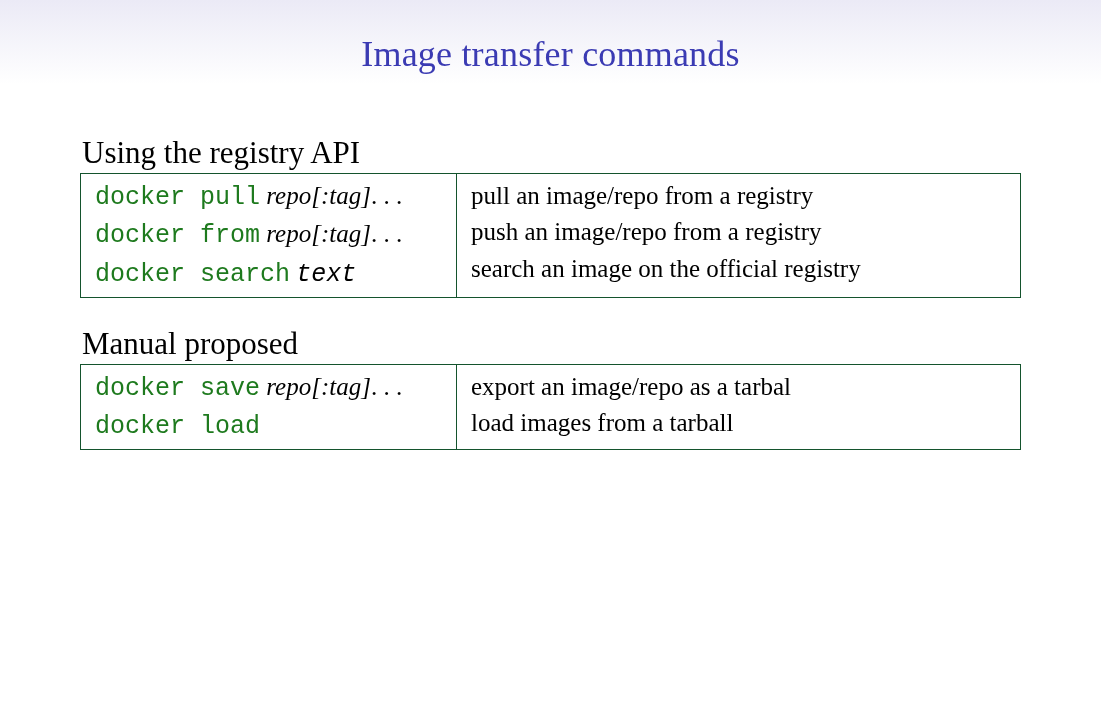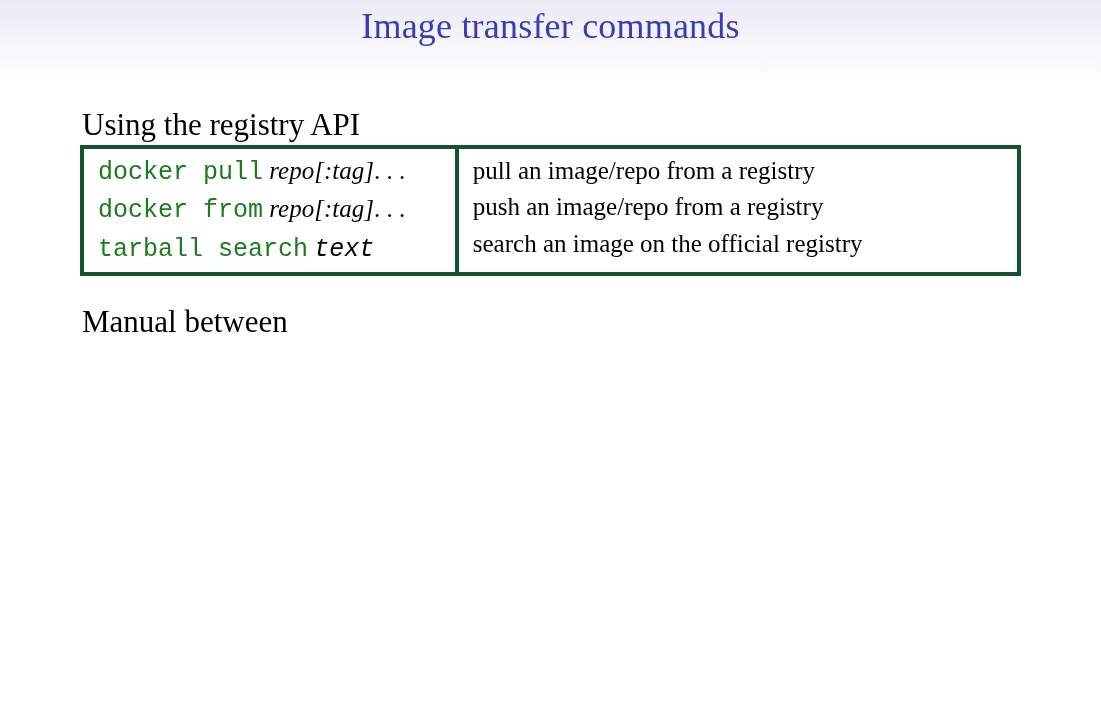--- a/index.html
+++ b/index.html
@@ -8,42 +8,42 @@
     width: 1101px;
     height: 704px;
     font-family: Georgia, 'Times New Roman', serif;
     background: linear-gradient(to bottom, #ebeaf6 0%, #ffffff 12%, #ffffff 100%);
     color: #000;
   }
   .slide {
     width: 1101px;
     height: 704px;
     box-sizing: border-box;
-    padding: 5px 80px 40px 80px;
+    padding: 33px 80px 40px 80px;
   }
   .title {
     text-align: center;
     color: #3b3bb3;
     font-size: 36px;
     font-weight: normal;
     margin: 0 0 60px 0;
     letter-spacing: 0.2px;
   }
   .section-label {
     font-size: 31px;
     margin: 0 0 2px 2px;
   }
   .cmd-table {
     border-collapse: collapse;
     width: 100%;
     font-size: 25px;
     margin-bottom: 28px;
   }
   .cmd-table td {
-    border: 4px solid #14532d;
+    border: 1px solid #14532d;
     padding: 4px 14px 4px 14px;
     text-align: left;
     vertical-align: top;
     line-height: 1.45;
   }
   .cmd-table td.left {
     width: 40%;
     white-space: nowrap;
   }
   .cmd {
@@ -81,30 +81,42 @@
   <table class="cmd-table">
     <tbody>
         <tr>
       <td class="left">
         <span class="cmd">docker pull</span>
         <span class="arg-italic"> <span>repo</span></span><span class="arg-italic">[:tag]</span><span class="plain">. . .</span>
         <br>
         <span class="cmd">docker from</span>
         <span class="arg-italic"> <span>repo</span></span><span class="arg-italic">[:tag]</span><span class="plain">. . .</span>
         <br>
-        <span class="cmd">tarball search</span>
+        <span class="cmd">docker search</span>
         <span class="arg-mono-italic"> <span>text</span></span>
       </td>
       <td>
         <span>pull an image/repo from a registry</span><br>
         <span>push an image/repo from a registry</span><br>
         <span>search an image on the official registry</span>
       </td>
     </tr>
   </tbody>
     </table>
 
-  <div class="section-label">Manual between</div>
+  <div class="section-label">Manual proposed</div>
   <table class="cmd-table">
     <tbody>
+        <tr>
+      <td class="left">
+        <span class="cmd">docker save</span>
+        <span class="arg-italic"> <span>repo</span></span><span class="arg-italic">[:tag]</span><span class="plain">. . .</span>
+        <br>
+        <span class="cmd">docker load</span>
+      </td>
+      <td>
+        <span>export an image/repo as a tarbal</span><br>
+        <span>load images from a tarball</span>
+      </td>
+    </tr>
   </tbody>
     </table>
 </div>
 
 </body></html>

